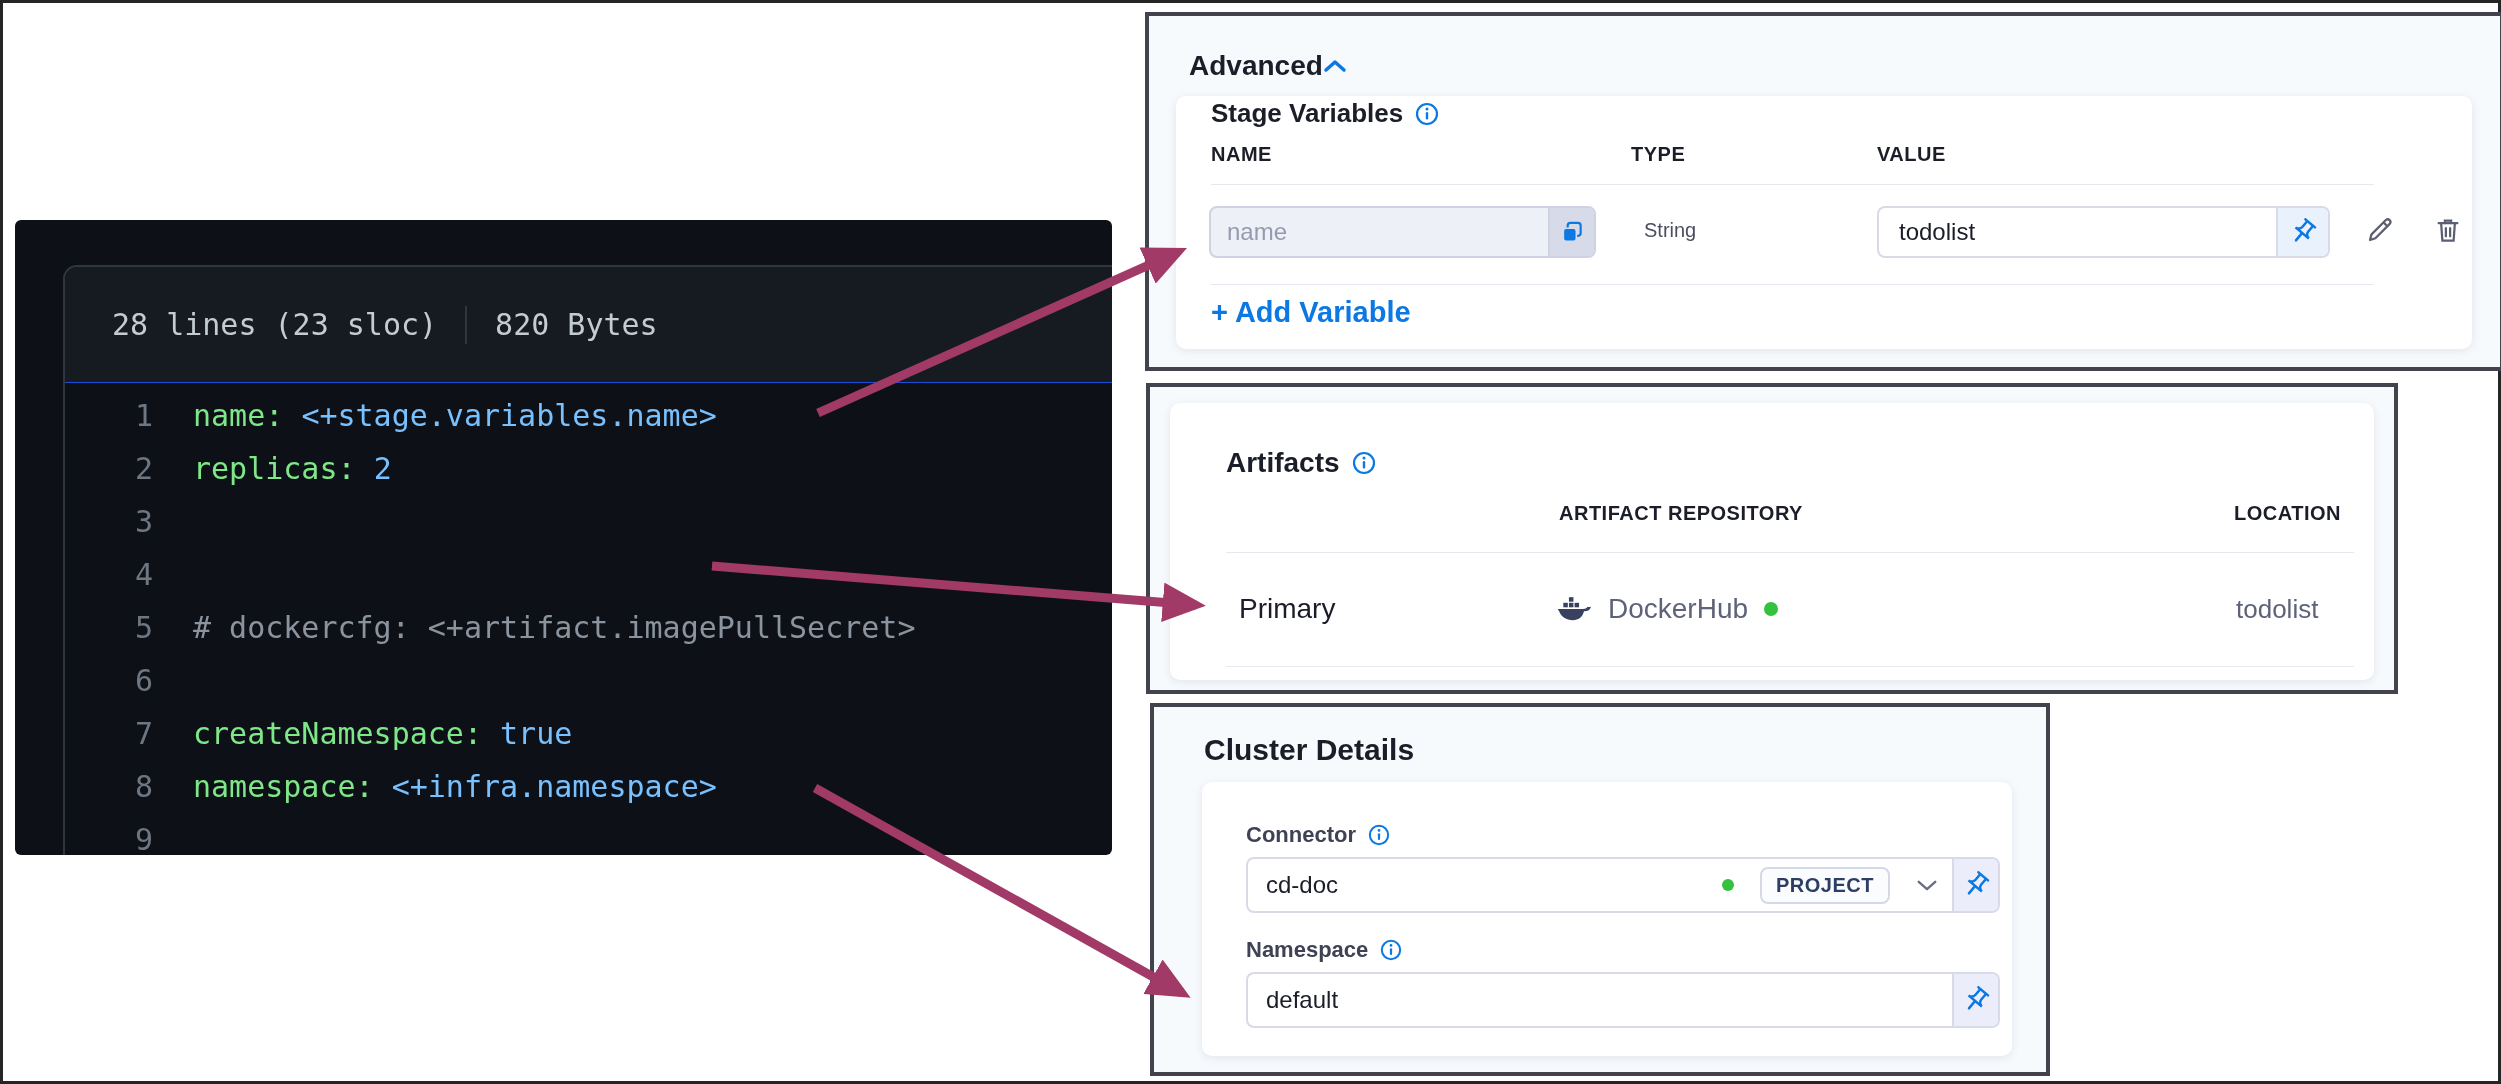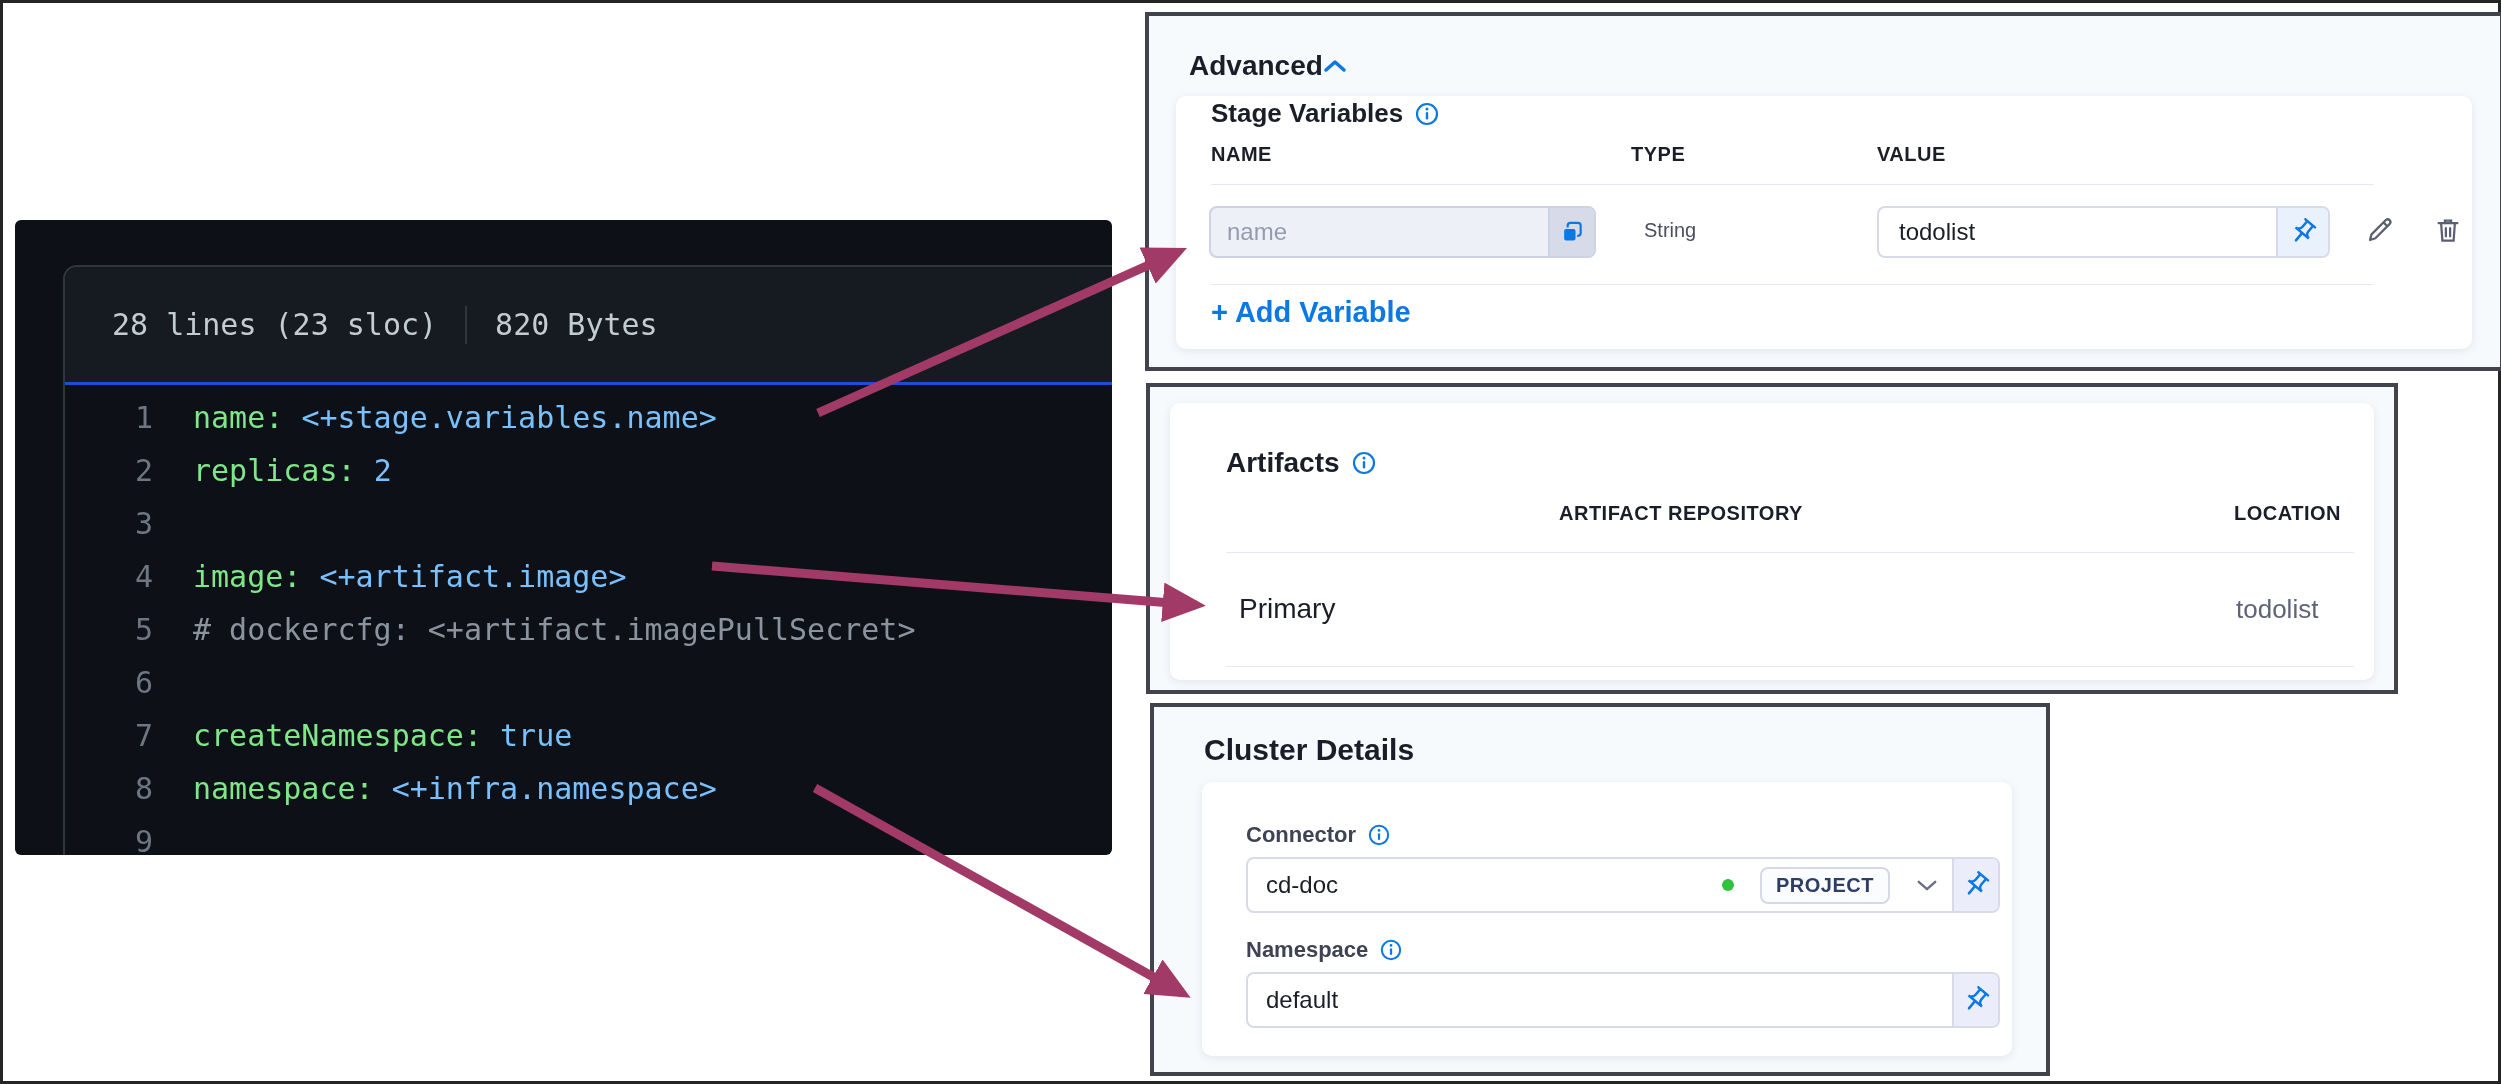--- a/index.html
+++ b/index.html
@@ -4,21 +4,21 @@
 <style>
   html,body{margin:0;padding:0;background:#fff;}
   #stage{position:relative;width:2501px;height:1084px;background:#ffffff;overflow:hidden;
          box-shadow:inset 0 0 0 3px #252525;font-family:"Liberation Sans",sans-serif;}
 
   
   #code-panel{position:absolute;left:15px;top:220px;width:1097px;height:635px;background:#0d1117;
               border-radius:6px;overflow:hidden;}
   #code-card{position:absolute;left:48px;top:45px;right:-6px;bottom:-6px;border:2px solid #30363d;
              border-radius:14px 0 0 0;}
-  #code-header{height:115px;background:#161b22;border-bottom:3px solid #1d4ed8;border-radius:13px 0 0 0;
+  #code-header{height:115px;background:#161b22;border-bottom:1px solid #1d4ed8;border-radius:13px 0 0 0;
                display:flex;align-items:center;padding-left:47px;
                font-family:"DejaVu Sans Mono",monospace;font-size:30px;color:#c3cbd3;}
   .stats-divider{width:2px;height:38px;background:#30363d;margin:0 28px;}
   #code-body{padding-top:6px;font-family:"DejaVu Sans Mono",monospace;font-size:30px;}
   .cl{display:flex;height:53px;align-items:center;white-space:pre;}
   .ln{width:88px;text-align:right;color:#6e7681;flex:none;}
   .ct{margin-left:40px;}
   .tk-key{color:#7ee787;}
   .tk-val{color:#79c0ff;}
   .tk-comment{color:#8b949e;}
@@ -107,21 +107,21 @@
     <div id="code-card">
       <div id="code-header">
         <span>28 lines (23 sloc)</span>
         <span class="stats-divider"></span>
         <span>820 Bytes</span>
       </div>
       <div id="code-body">
         <div class="cl"><span class="ln">1</span><span class="ct"><span class="tk-key">name:</span><span> </span><span class="tk-val">&lt;+stage.variables.name&gt;</span></span></div>
         <div class="cl"><span class="ln">2</span><span class="ct"><span class="tk-key">replicas:</span><span> </span><span class="tk-val">2</span></span></div>
         <div class="cl"><span class="ln">3</span><span class="ct"></span></div>
-        <div class="cl"><span class="ln">4</span><span class="ct"><span class="tk-key">image:</span><span> </span><span class="tk-val">&lt;+artifact.image&gt;</span></span></div>
+        <div class="cl"><span class="ln">4</span></div>
         <div class="cl"><span class="ln">5</span><span class="ct"><span class="tk-comment"># dockercfg: &lt;+artifact.imagePullSecret&gt;</span></span></div>
         <div class="cl"><span class="ln">6</span><span class="ct"></span></div>
         <div class="cl"><span class="ln">7</span><span class="ct"><span class="tk-key">createNamespace:</span><span> </span><span class="tk-val">true</span></span></div>
         <div class="cl"><span class="ln">8</span><span class="ct"><span class="tk-key">namespace:</span><span> </span><span class="tk-val">&lt;+infra.namespace&gt;</span></span></div>
         <div class="cl"><span class="ln">9</span><span class="ct"></span></div>
       </div>
     </div>
   </div>
 
   <div id="adv-panel" class="panel">
@@ -203,20 +203,33 @@
           <circle cx="12" cy="7" r="1.5" fill="#0b78e3"></circle>
           <rect x="10.8" y="10" width="2.4" height="7.5" rx="1.2" fill="#0b78e3"></rect>
         </svg>
       </div>
       <span class="col-h" style="left:389px;top:99px;">ARTIFACT REPOSITORY</span>
       <span class="col-h" style="left:1064px;top:99px;">LOCATION</span>
       <div id="art-div1" class="divider"></div>
 
       <div id="art-row">
         <div id="art-primary">Primary</div>
+        <div id="art-repo">
+          <svg width="36" height="28" viewBox="0 0 32 24">
+            <g fill="#3a4060">
+              <rect x="6.5" y="6.5" width="4" height="4"></rect>
+                <rect x="11.5" y="6.5" width="4" height="4"></rect>
+              <rect x="16.5" y="6.5" width="4" height="4"></rect>
+                <rect x="11.5" y="1.5" width="4" height="4"></rect>
+              <path d="M1.5 12h22.6c1.8 0 3.3-.8 3.9-2 1 .4 2.2.3 3.2-.3-.6 2.8-2.9 4.4-5.9 4.4h-.4C23.6 19.4 19.8 22 15 22c-6 0-10.4-3.2-12.2-8L1.5 12z"></path>
+            </g>
+          </svg>
+          <span class="repo-name">DockerHub</span>
+          <span class="dot" style="width:14px;height:14px;"></span>
+        </div>
         <div id="art-loc">todolist</div>
       </div>
       <div id="art-div2" class="divider"></div>
     </div>
   </div>
 
   <div id="clu-panel" class="panel">
     <div id="clu-title" class="h-title">Cluster Details</div>
     <div id="clu-card" class="card">
 

